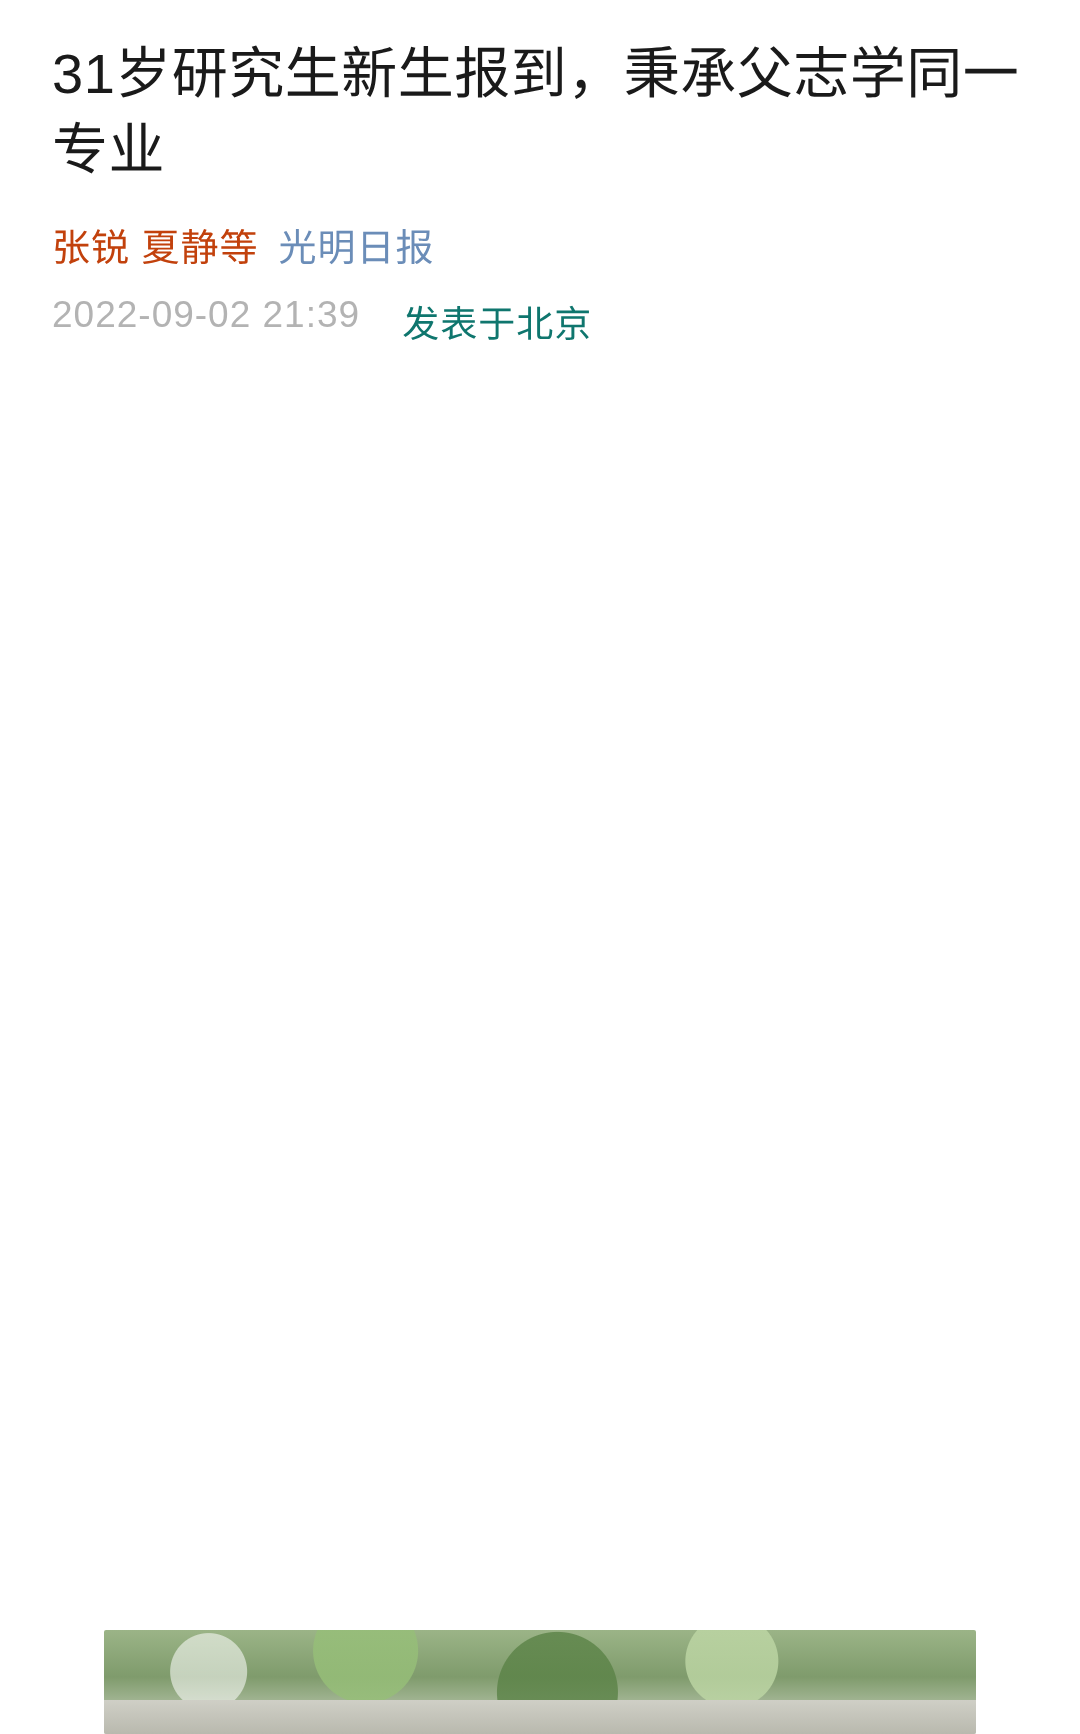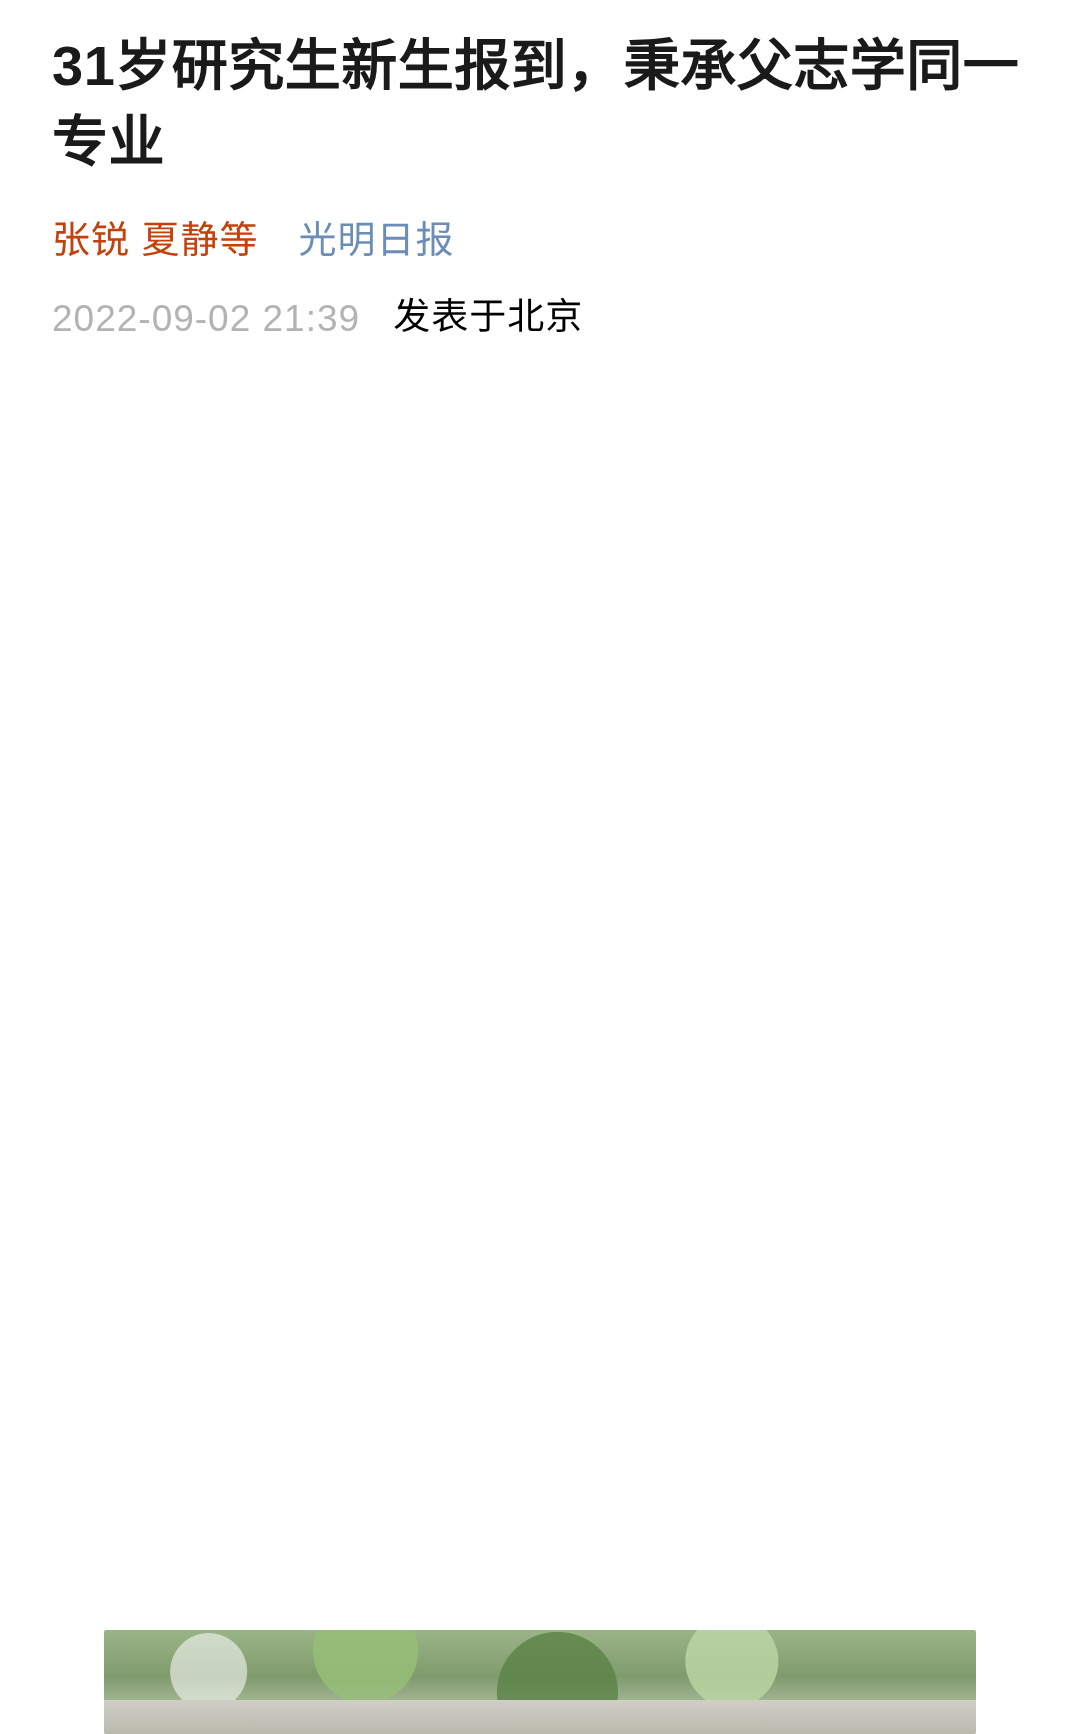--- a/index.html
+++ b/index.html
@@ -17,60 +17,59 @@
   .page {
     position: relative;
     width: 1080px;
     height: 1734px;
     background: #ffffff;
     box-sizing: border-box;
     padding: 0 52px;
   }
   .article-title {
     margin: 0;
-    padding-top: 28px;
+    padding-top: 36px;
     font-size: 56px;
     line-height: 1.35;
-    font-weight: bold;
+    font-weight: normal;
     color: #1a1a1a;
     letter-spacing: 0.5px;
   }
   .meta-row {
     margin-top: 30px;
     display: flex;
     align-items: baseline;
     flex-wrap: wrap;
   }
   .authors {
     font-size: 38px;
     color: #c2410c;
     letter-spacing: 1px;
     font-weight: normal;
   }
   .source {
     font-size: 38px;
     color: #6b8db8;
-    margin-left: 40px;
+    margin-left: 20px;
     letter-spacing: 1px;
   }
   .timestamp-row {
     margin-top: 22px;
     display: flex;
-    align-items: flex-end;
-    gap: 15px;
+    align-items: flex-start;
   }
   .timestamp {
     font-size: 37px;
     color: #b3b3b3;
     letter-spacing: 1px;
   }
   .location {
     font-size: 37px;
-    color: #000000;
-    margin-left: 18px;
+    color: #0f766e;
+    margin-left: 42px;
     letter-spacing: 1px;
   }
   .body-block {
     margin-top: 92px;
   }
   .paragraph {
     font-size: 46px;
     line-height: 2.3;
     color: #2b2b2b;
     letter-spacing: 2px;

